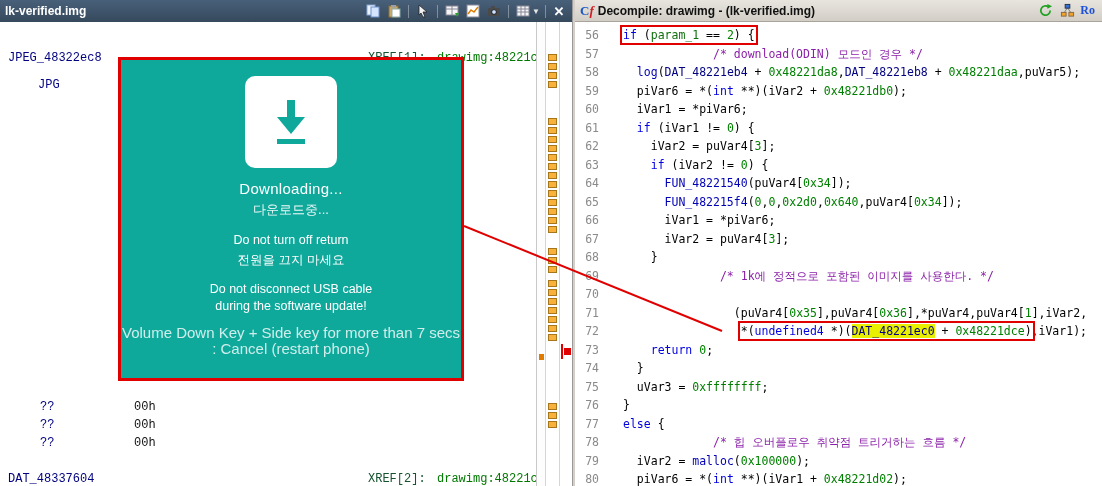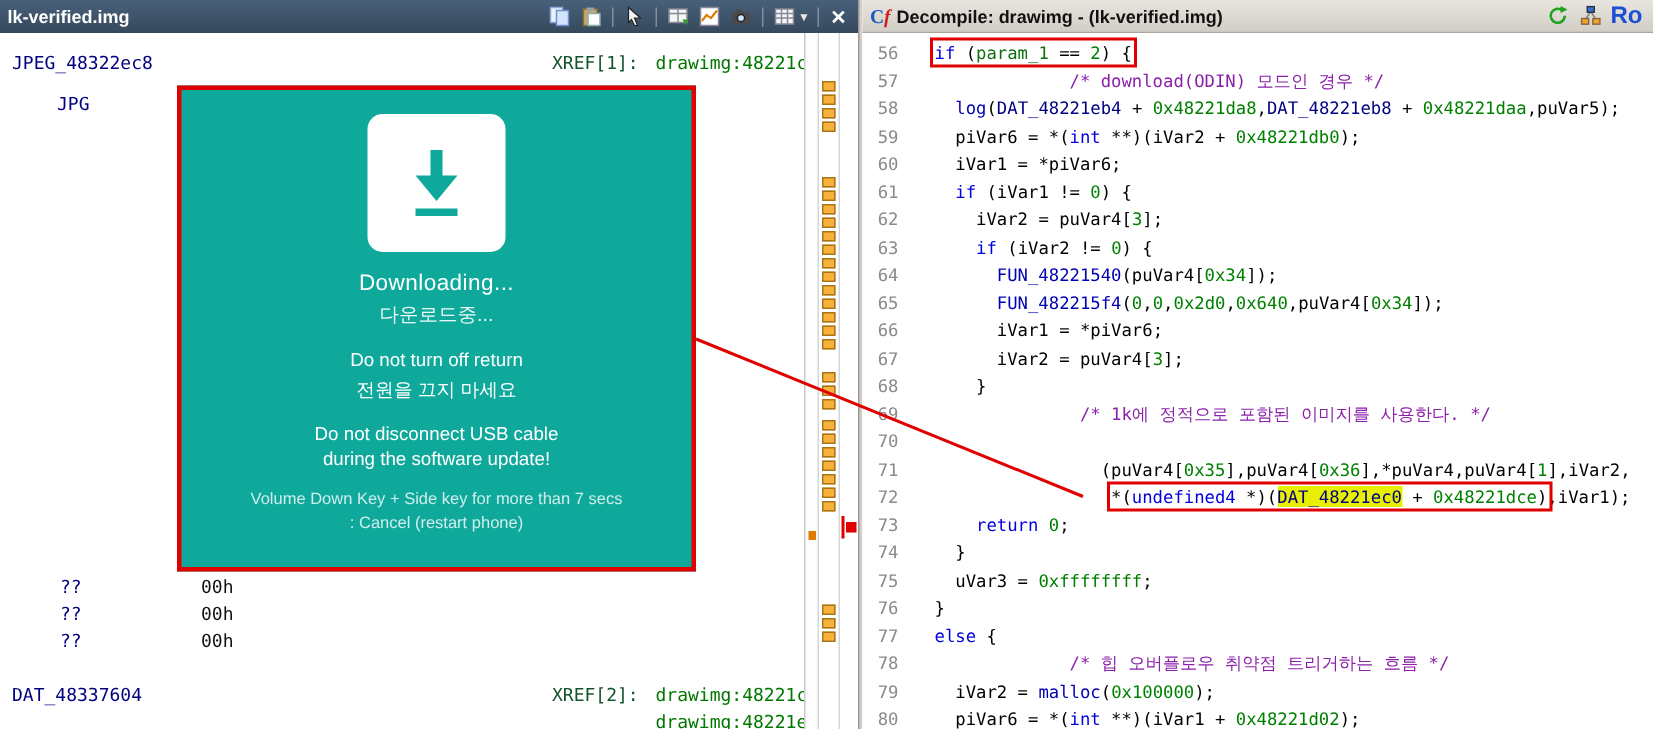--- a/index.html
+++ b/index.html
@@ -13,21 +13,21 @@
   .title-text{font-weight:bold;font-size:12px;white-space:nowrap;}
   .spacer{flex:1;}
   .tb-icon{width:18px;height:16px;display:flex;align-items:center;justify-content:center;cursor:default;}
   .tb-sep{width:1px;height:13px;background:rgba(255,255,255,.35);margin:0 2px;}
   .tb-close{color:#fff;font-weight:bold;font-size:13px;width:16px;text-align:center;cursor:default;}
   .dd-arrow{color:#e6e6e6;font-size:8px;margin-left:-3px;}
 
   .listing{position:absolute;top:22px;left:0;width:536px;bottom:0;background:#fff;
       font-family:"DejaVu Sans Mono","Liberation Mono",monospace;font-size:12px;}
   .lrow{position:absolute;left:0;right:0;height:16px;}
-  .lrow span{position:absolute;top:0;white-space:pre;}
+  .lrow span{position:absolute;top:16px;white-space:pre;font-family:Liberation Mono, monospace;}
   .lab{color:#000080;}
   .xref{color:#14532d;}
   .xt{color:#007800;}
   .mn{color:#000080;}
   .val{color:#111;}
   .row-jpeg{top:13px;}  .row-jpg{top:40px;}
   .br1{top:362px;} .br2{top:380px;} .br3{top:398px;}
   .row-dat{top:434px;} .row-dat2{top:452px;}
   .c-label{left:8px;} .c-mn{left:40px;} .c-val{left:134px;}
   .c-jpg{left:38px;} .c-xref{left:368px;} .c-xt{left:437px;}
@@ -36,21 +36,21 @@
   .preview{position:absolute;left:118px;top:35px;width:346px;height:324px;box-sizing:border-box;
       background:#0fa99c;border:3px solid #e00000;display:flex;flex-direction:column;align-items:center;
       color:#fff;text-align:center;font-family:"Liberation Sans",sans-serif;overflow:hidden;}
   .dl-icon{margin-top:16px;width:92px;height:92px;background:#fff;border-radius:10px;
       display:flex;align-items:center;justify-content:center;flex:0 0 auto;}
   .p-title{margin-top:12px;font-size:15px;letter-spacing:.3px;}
   .p-title-kr{margin-top:4px;font-size:13px;opacity:.92;}
   .p-warn1{margin-top:14px;font-size:12.5px;}
   .p-warn1-kr{margin-top:5px;font-size:12.5px;}
   .p-warn2{margin-top:12px;font-size:12.5px;line-height:17px;}
-  .p-cancel{margin-top:10px;font-size:11px;opacity:.8;line-height:16px;}
+  .p-cancel{margin-top:10px;font-size:15px;opacity:.8;line-height:16px;}
   .p-cancel-kr{margin-top:6px;font-size:10.5px;opacity:.8;}
 
   
   .strip-a{position:absolute;left:536px;top:22px;width:9px;bottom:0;background:#fdfdfd;border-left:1px solid #c9c9c9;box-sizing:border-box;}
   .strip-b{position:absolute;left:545px;top:22px;width:14px;bottom:0;background:#fff;border-left:1px solid #d5d5d5;box-sizing:border-box;}
   .strip-c{position:absolute;left:559px;top:22px;width:13px;bottom:0;background:#fff;border-left:1px solid #d5d5d5;box-sizing:border-box;}
   .orange-mark{position:absolute;left:2px;width:9px;height:7px;background:#f8b23c;border:1px solid #a8761a;box-sizing:border-box;}
   .mini-mark{position:absolute;left:2px;top:332px;width:5px;height:6px;background:#e07b00;}
   .red-bar{position:absolute;left:1px;top:322px;width:2px;height:15px;background:#e00000;}
   .red-square{position:absolute;left:4px;top:326px;width:7px;height:7px;background:#e00000;}
@@ -58,21 +58,21 @@
   .splitter{position:absolute;left:572px;top:0;width:3px;height:486px;background:#d4d0c8;border-left:1px solid #9a9a9a;box-sizing:border-box;}
 
   
   .panel-right{position:absolute;left:575px;top:0;width:527px;height:486px;background:#fff;}
   .title-right{height:22px;background:linear-gradient(#e8e5df,#d2cec6);border-bottom:1px solid #a8a49c;
       display:flex;align-items:center;padding:0 5px;gap:4px;box-sizing:border-box;color:#111;}
   .title-dark{font-weight:bold;font-size:12px;white-space:nowrap;}
   .cf-icon{font-family:"Liberation Serif",serif;font-size:13px;line-height:1;}
   .cf-c{color:#1a56c4;font-weight:bold;}
   .cf-f{color:#cf1f1f;font-style:italic;font-weight:bold;}
-  .ro-label{color:#1a4fd6;font-weight:bold;font-size:16px;margin-right:2px;}
+  .ro-label{color:#1a4fd6;font-weight:bold;font-size:12px;margin-right:2px;font-family:Liberation Serif, serif;}
 
   .code{position:absolute;top:22px;left:0;right:0;bottom:0;background:#fff;padding-top:4px;overflow:hidden;
       font-family:"DejaVu Sans Mono","Liberation Mono",monospace;font-size:11.5px;}
   .code-line{display:flex;height:18.5px;line-height:18.5px;white-space:pre;}
   .line-num{flex:0 0 24px;width:24px;text-align:right;color:#8a8a8a;margin-right:24px;}
   .line-body{white-space:pre;}
   .t-kw{color:#0000e0;} .t-ty{color:#0000e0;} .t-fn{color:#0000b4;} .t-g{color:#000080;}
   .t-c{color:#008000;} .t-p{color:#107010;} .t-v{color:#000;} .t-pl{color:#000;}
   .t-cm{color:#8b1fa9;}
   .t-hl{color:#000080;background:#e8f000;}

